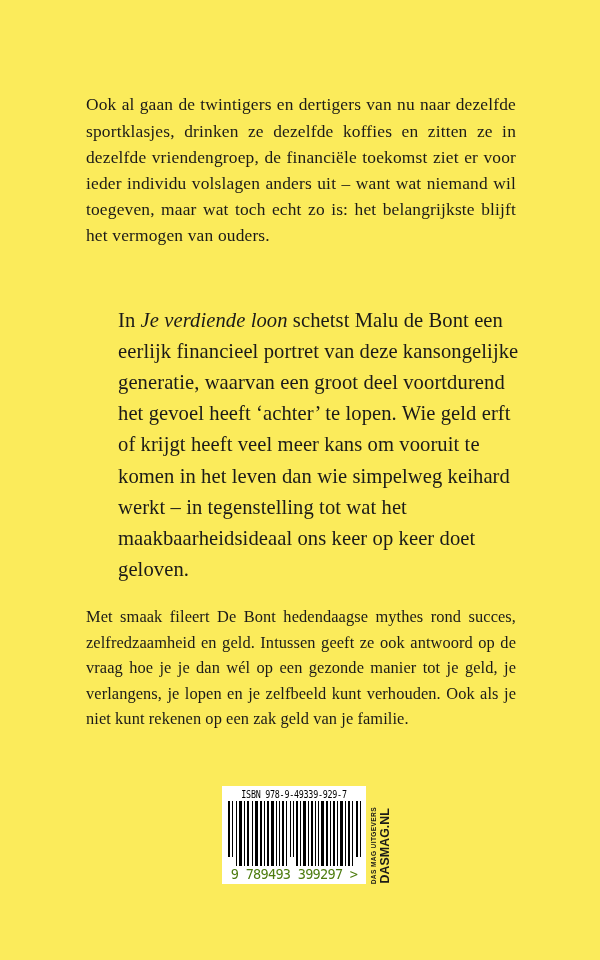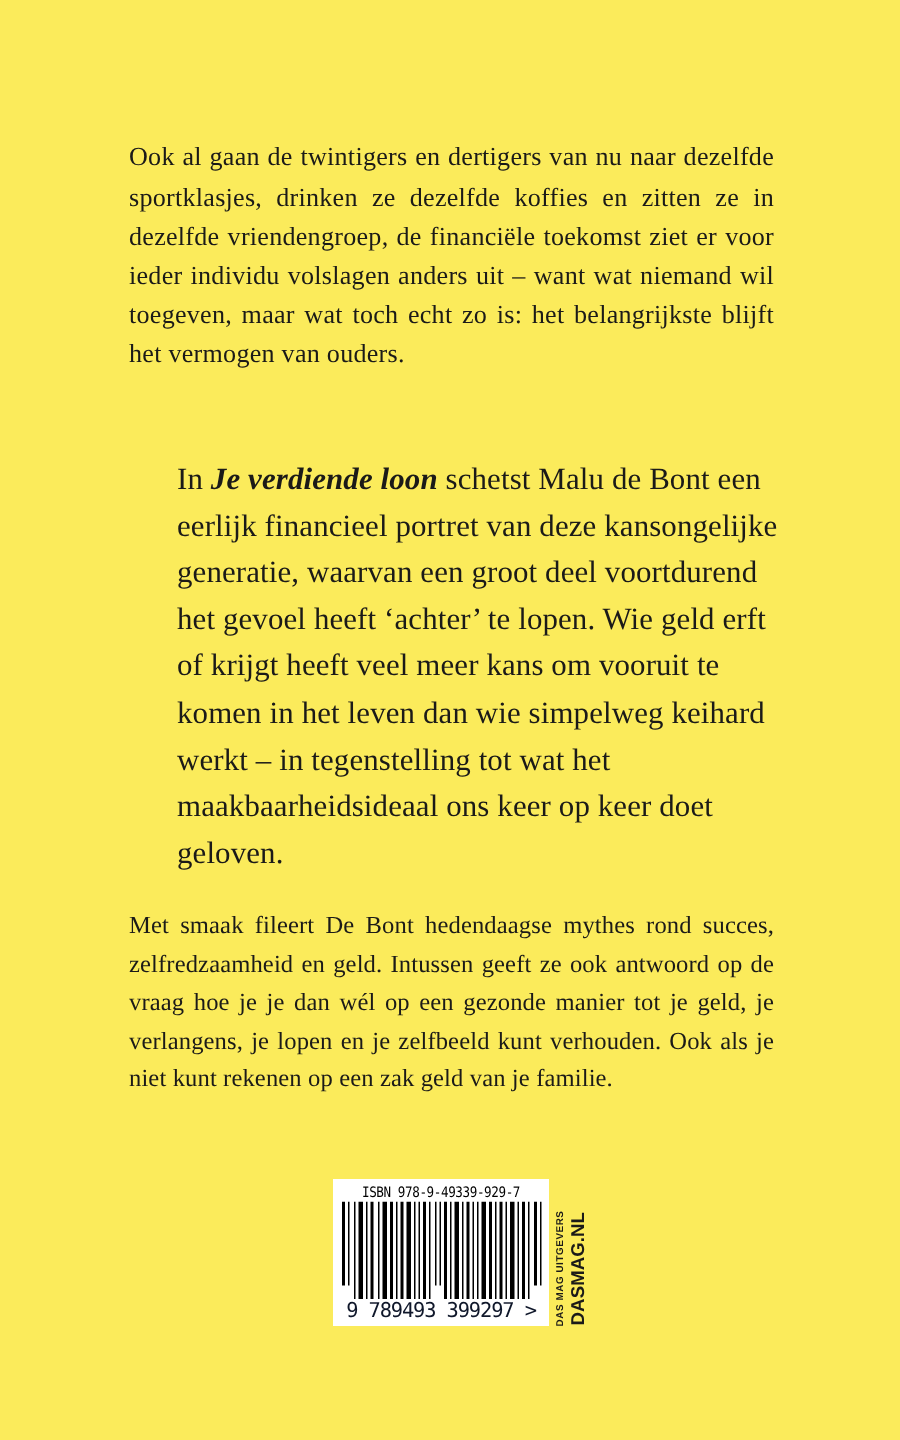--- a/index.html
+++ b/index.html
@@ -40,21 +40,20 @@
     left: 118px;
     top: 284px;
     width: 404px;
     font-size: 20.6px;
     line-height: 31.2px;
     text-align: left;
     letter-spacing: 0.004em;
   }
   .para-quote em {
     font-style: italic;
-    font-weight: bold;
   }
 
   .para-bottom {
     position: absolute;
     left: 86px;
     top: 588px;
     width: 430px;
     font-size: 16.4px;
     line-height: 25.4px;
     text-align: justify;
@@ -111,21 +110,21 @@
     display: block;
   }
   .bars i.short {
     bottom: 9px;
   }
 
   .digits-line {
     font-family: "DejaVu Sans Mono", "Liberation Mono", monospace;
     font-size: 13.6px;
     letter-spacing: -0.055em;
-    color: #0f172a;
+    color: #4d7c0f;
     white-space: nowrap;
     text-align: center;
     line-height: 15px;
     margin-top: 1px;
   }
 
   
   .publisher {
     position: absolute;
     left: 148px;

